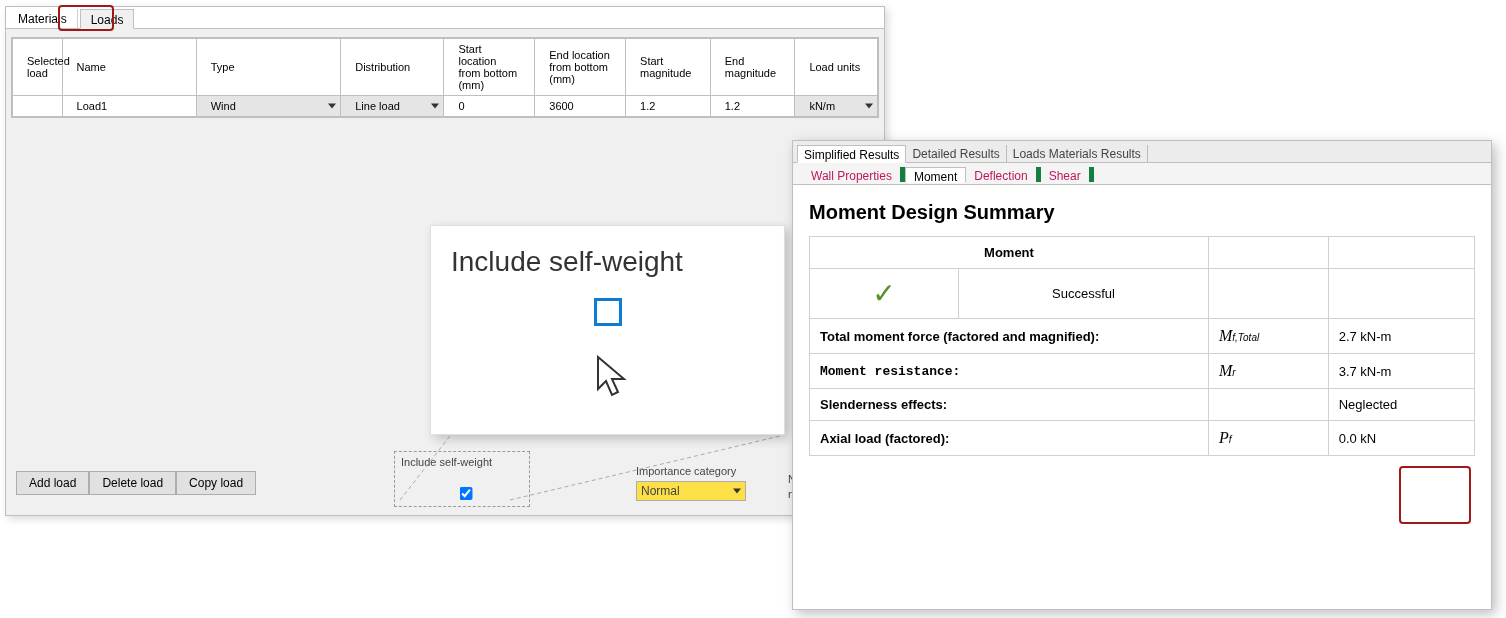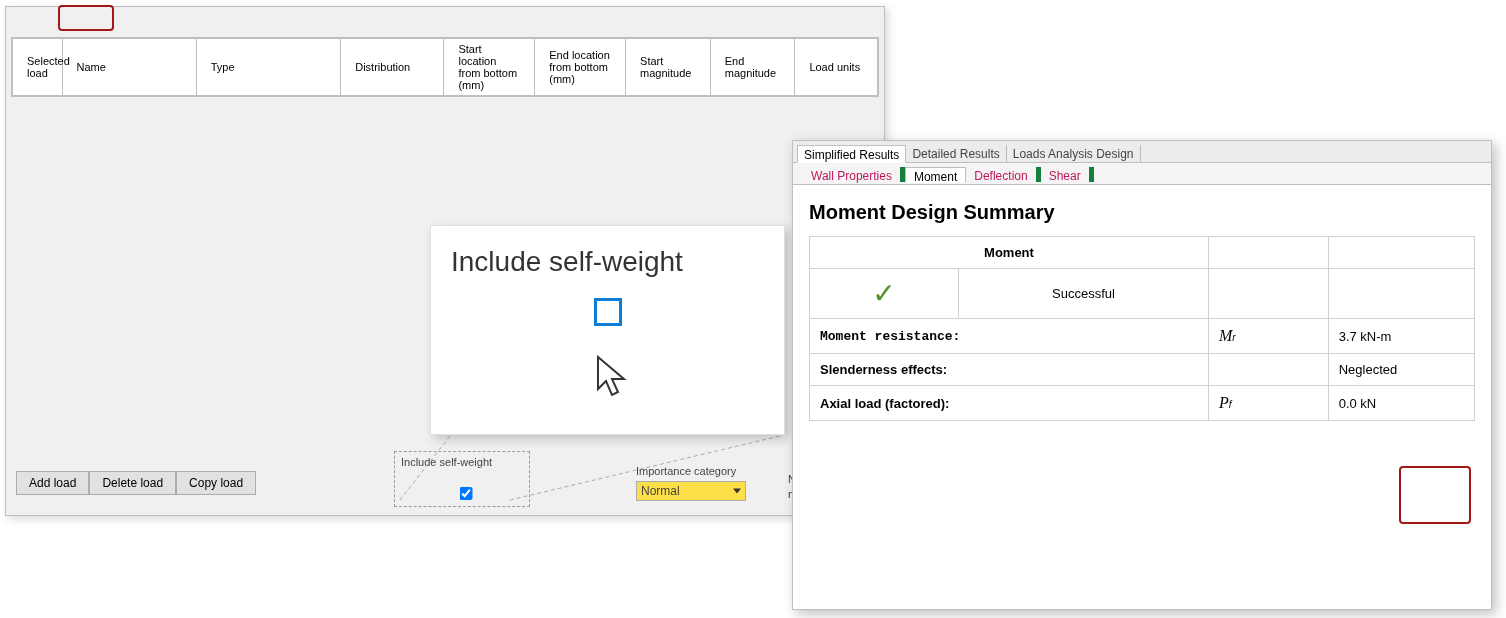--- a/index.html
+++ b/index.html
@@ -246,20 +246,24 @@
     height:58px;
     border:2px solid #a01818;
     border-radius:4px;
     pointer-events:none;
   }
 </style>
 </head>
 <body>
 
 <div class="left-panel">
+  <div class="lp-tabs">
+    <div class="lp-tab">Materials</div>
+    <div class="lp-tab active">Loads</div>
+  </div>
   <div class="highlight-rect tab-highlight"></div>
 
   <div class="grid">
     <table>
       <colgroup>
         <col style="width:48px">
           <col style="width:130px">
           <col style="width:140px">
           <col style="width:100px">
         <col style="width:88px">
@@ -273,20 +277,31 @@
         <th>Selected load</th>
         <th>Name</th>
         <th>Type</th>
         <th>Distribution</th>
         <th>Start location from bottom (mm)</th>
         <th>End location from bottom (mm)</th>
         <th>Start magnitude</th>
         <th>End magnitude</th>
         <th>Load units</th>
       </tr>
+      <tr>
+        <td></td>
+        <td>Load1</td>
+        <td class="combo">Wind</td>
+        <td class="combo">Line load</td>
+        <td>0</td>
+        <td>3600</td>
+        <td>1.2</td>
+        <td>1.2</td>
+        <td class="combo">kN/m</td>
+      </tr>
     </tbody>
       </table>
   </div>
 
   <div class="buttons-row">
     <button class="btn">Add load</button>
     <button class="btn">Delete load</button>
     <button class="btn">Copy load</button>
   </div>
 
@@ -313,21 +328,21 @@
   <div class="callout-check"></div>
 </div>
 <svg class="cursor-svg" viewBox="0 0 40 50">
   <path d="M4 2 L4 34 L12 26 L18 40 L24 37 L18 24 L30 24 Z" fill="#fff" stroke="#333" stroke-width="2"></path>
 </svg>
 
 <div class="results-panel">
   <div class="rp-tabs1">
     <div class="rp-tab1 active">Simplified Results</div>
     <div class="rp-tab1">Detailed Results</div>
-    <div class="rp-tab1">Loads Analysis Design</div>
+    <div class="rp-tab1">Loads Materials Results</div>
   </div>
   <div class="rp-tabs2">
     <div class="rp-tab2">Wall Properties</div>
     <div class="rp-tab2 active">Moment</div>
     <div class="rp-tab2">Deflection</div>
     <div class="rp-tab2">Shear</div>
   </div>
 
   <div class="results-body">
     <h2>Moment Design Summary</h2>
@@ -340,20 +355,25 @@
       </tr>
       <tr>
         <td style="width:50px;text-align:center"><span class="checkmark">✓</span></td>
         <td style="text-align:center">Successful</td>
         <td></td>
             <td></td>
       </tr>
       </tbody>
         <tbody id="res-rows">
           <tr>
+            <td colspan="2" style="font-weight: bold;">Total moment force (factored and magnified):</td>
+            <td><span class="sym">M</span><span class="sub">f,Total</span></td>
+            <td>2.7 kN-m</td>
+          </tr>
+          <tr>
             <td colspan="2" style="font-weight: bold; font-family: Liberation Mono, monospace;">Moment resistance:</td>
             <td><span class="sym">M</span><span class="sub">r</span></td>
             <td>3.7 kN-m</td>
           </tr>
           <tr>
             <td colspan="2" style="font-weight: bold;">Slenderness effects:</td>
             <td></td>
             <td>Neglected</td>
           </tr>
           <tr>

